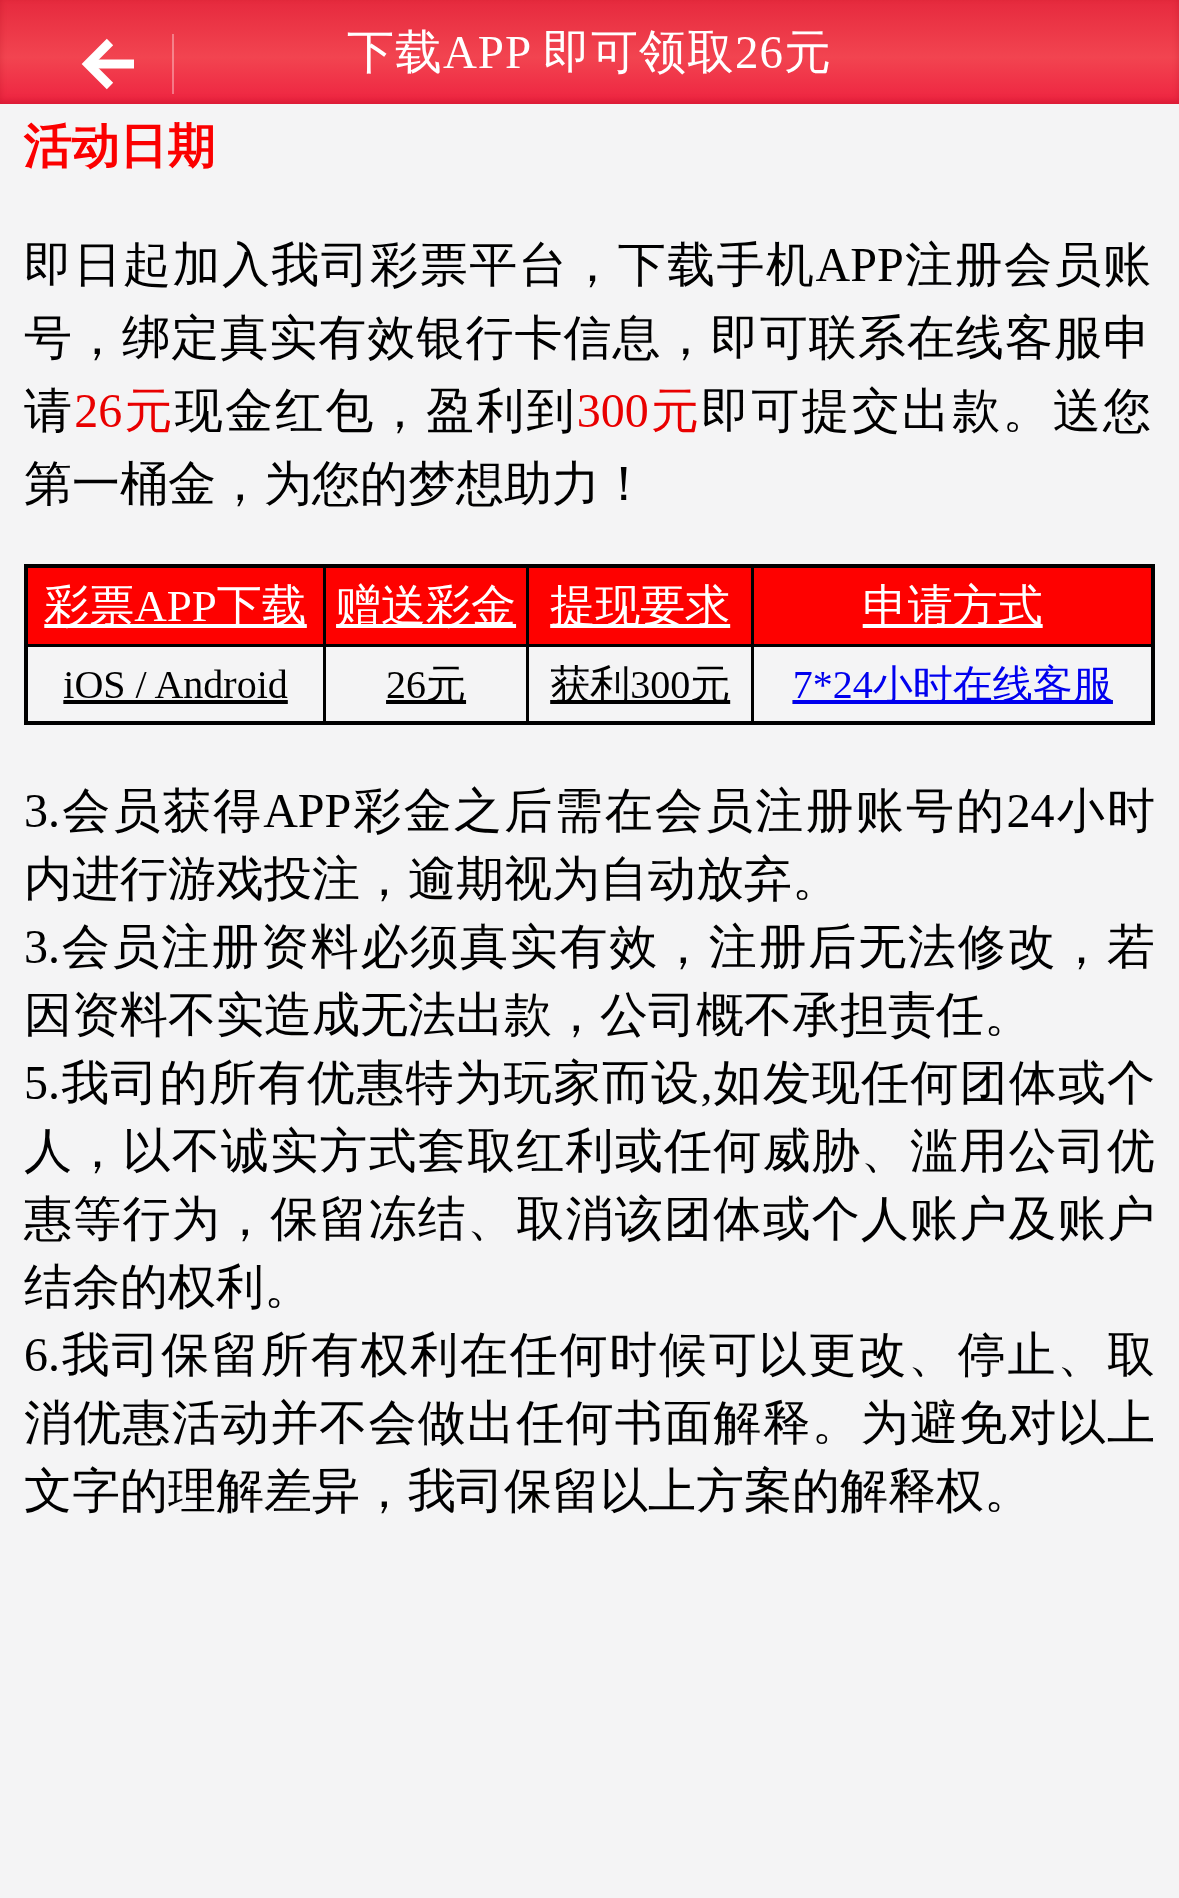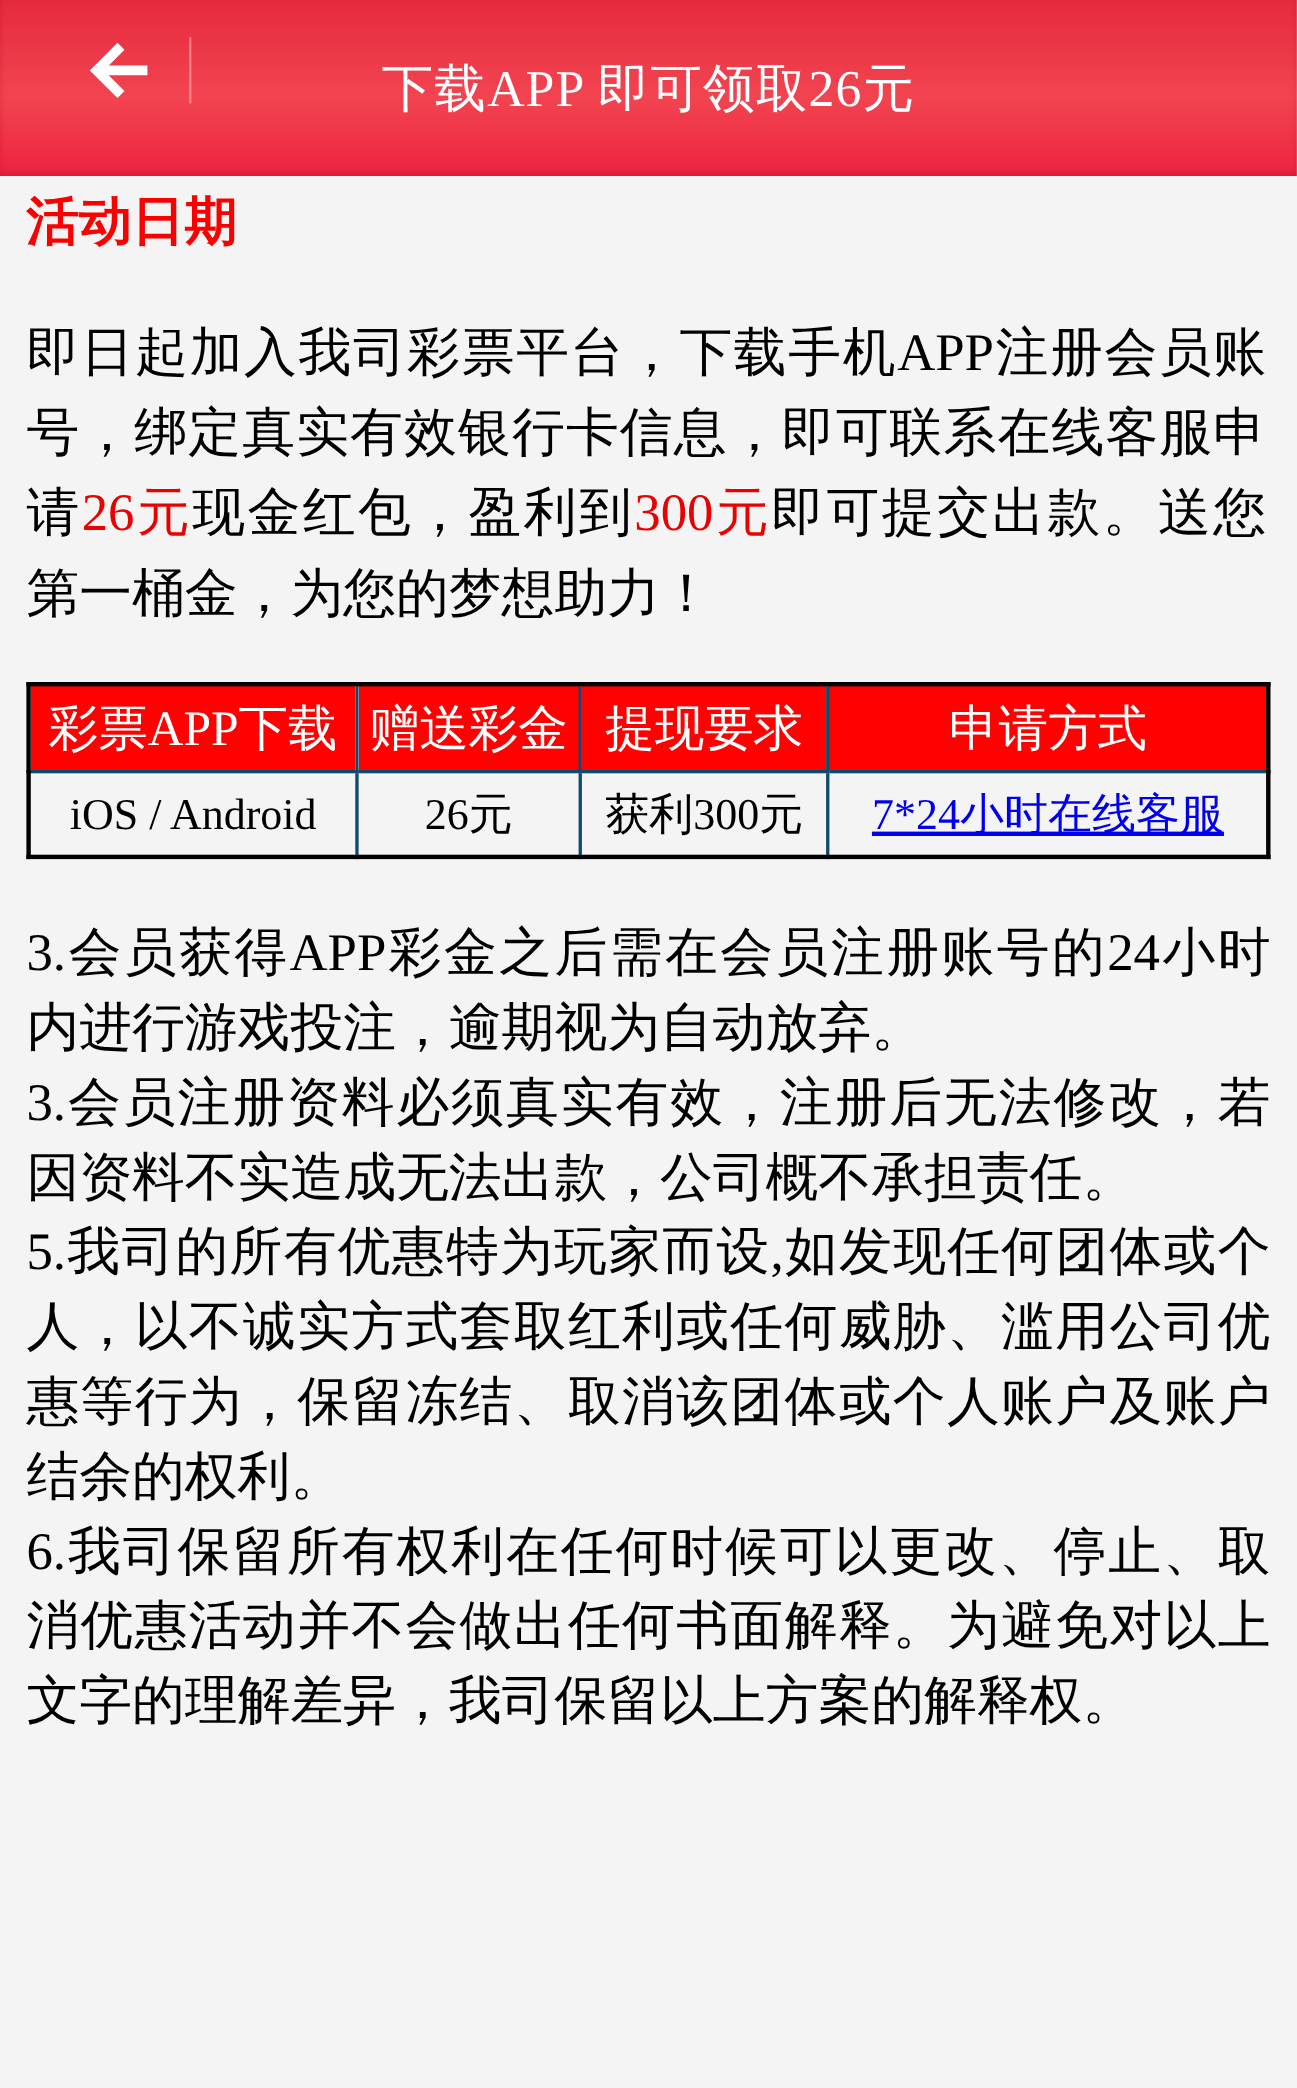--- a/index.html
+++ b/index.html
@@ -5,21 +5,21 @@
   html,body{margin:0;padding:0;}
   body{
     width:1179px;height:1898px;
     background:#f4f4f5;
     font-family:"Liberation Serif","DejaVu Serif",serif;
     color:#000;
     overflow:hidden;
   }
   .appbar{
     position:relative;
-    height:160px;
+    height:104px;
     background:linear-gradient(180deg,#e62a3e 0%,#f3playing 0%,#f24450 55%,#ee2340 100%);
     background:linear-gradient(180deg,#e62a3e 0%,#f24450 55%,#ee2340 100%);
     box-shadow:inset 0 -3px 6px rgba(150,0,20,.25);
   }
   .back-btn{
     position:absolute;left:72px;top:26px;
     width:76px;height:76px;
     background:none;border:none;padding:6px;cursor:pointer;
   }
   .back-btn svg{display:block;width:100%;height:100%;}
@@ -47,23 +47,24 @@
   }
   .red-amt{color:#e90000;}
   table.promo{
     width:100%;
     margin-top:44px;
     border-collapse:collapse;
     table-layout:fixed;
     border:4px solid #000;
   }
   table.promo th,table.promo td{
-    border:3px solid #0c4a6e;
+    border:3px solid #000000;
     padding:2px 6px;
     overflow:hidden;
+    text-decoration:underline;
   }
   table.promo th{
     background:#fe0100;color:#fff;
     font-weight:normal;
     font-size:45px;height:72px;
     text-align:center;
     white-space:nowrap;
   }
   table.promo td{
     font-size:40px;height:70px;

